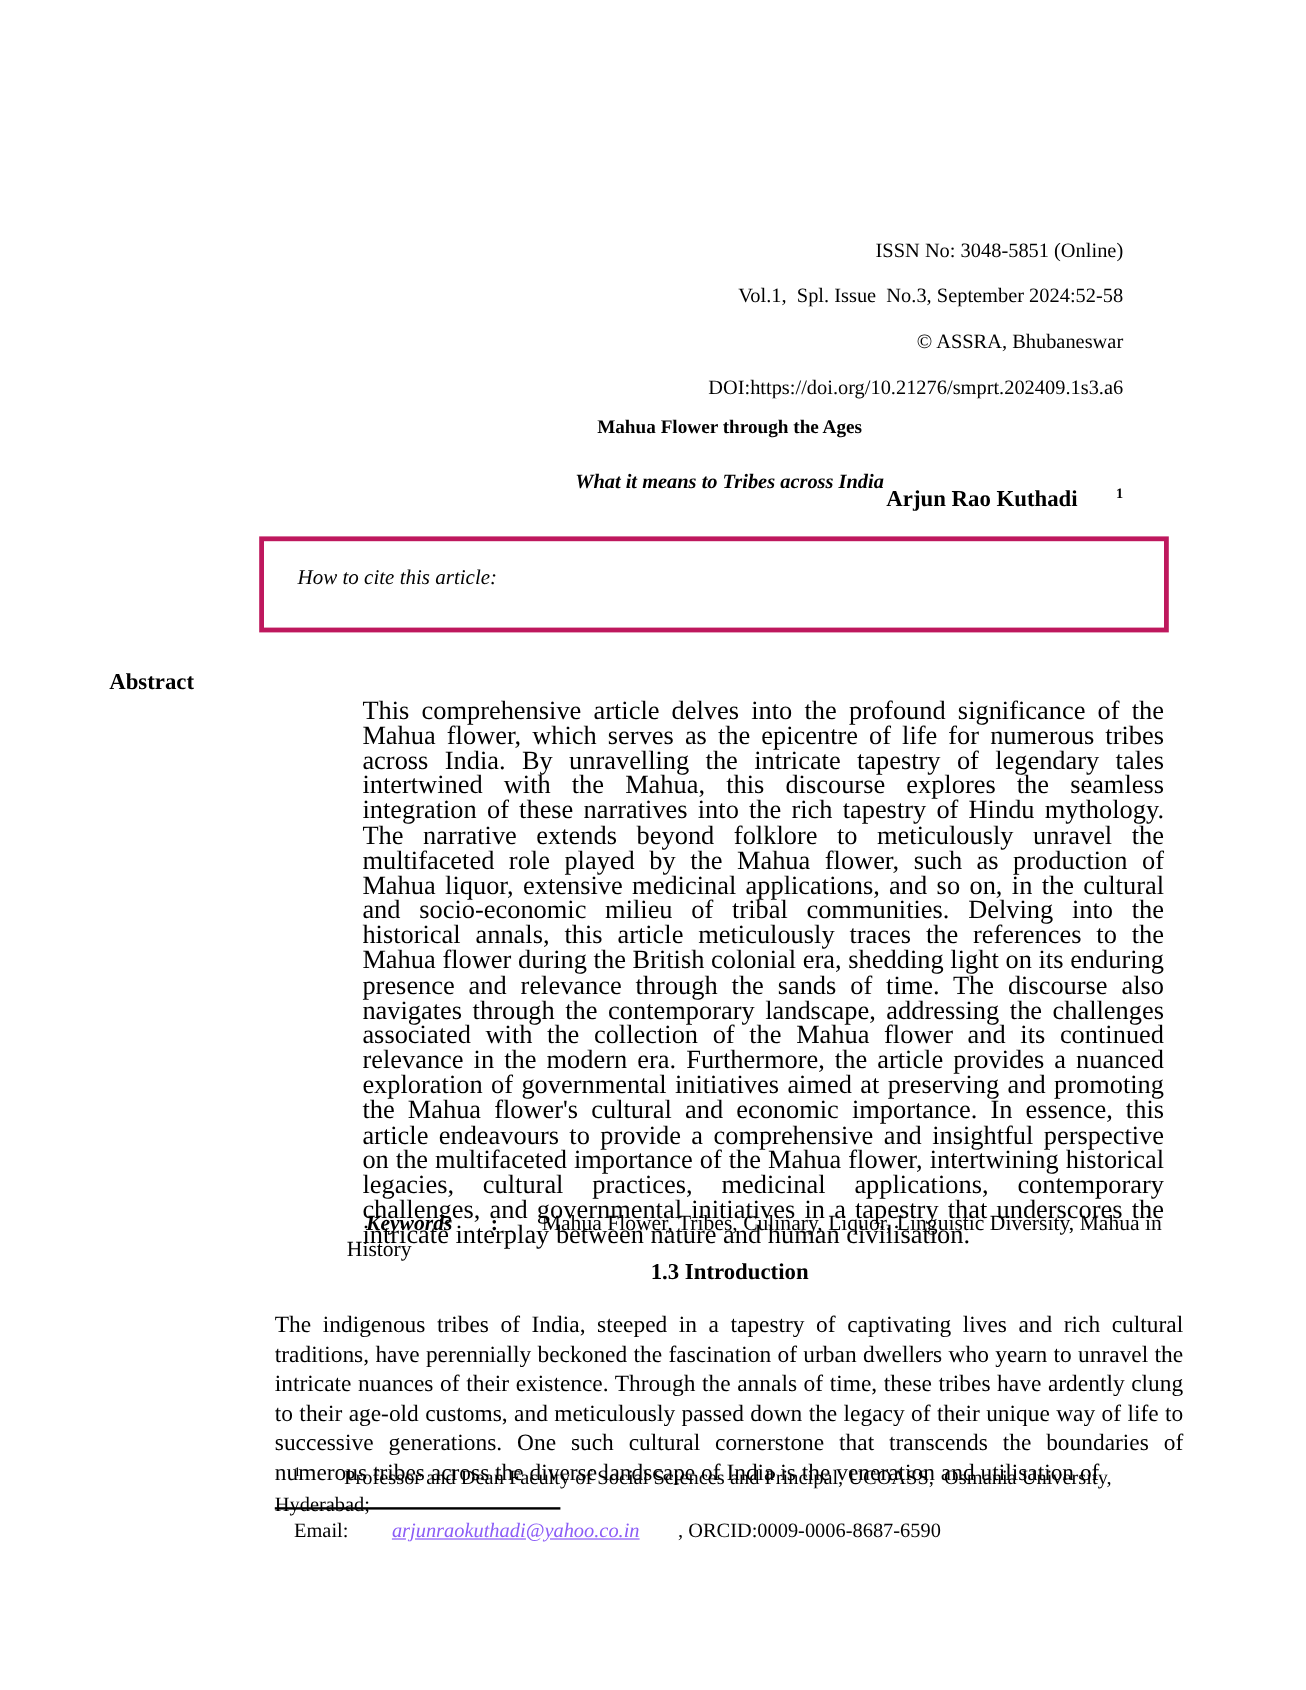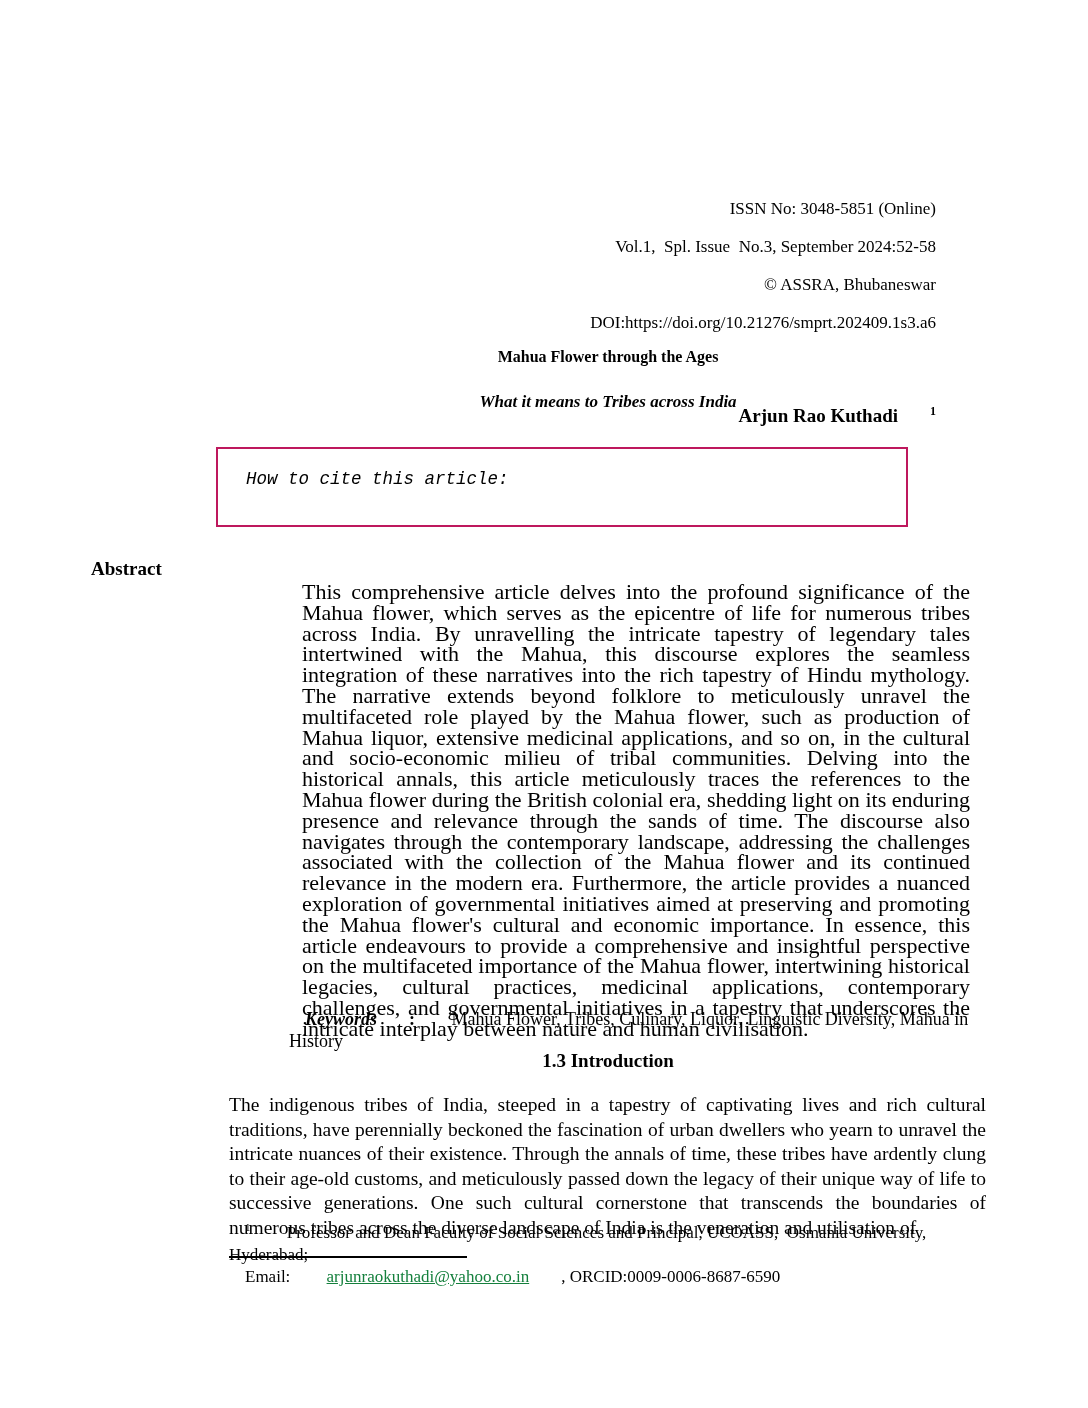--- a/index.html
+++ b/index.html
@@ -22,24 +22,24 @@
   .title { font-size: 16px; font-weight: bold; line-height: 30px; }
   .subtitle { font-size: 17px; font-weight: bold; font-style: italic; line-height: 28px; }
 
   .author-line {
     position: absolute; top: 340px; right: 168px;
     font-size: 19px; font-weight: bold; 
   }
   .author-line sup { font-size: 12px; }
 
   .cite-box {
-    position: absolute; top: 383px; left: 152px; width: 692px; height: 80px;
-    border: 2px solid #be185d;
+    position: absolute; top: 383px; left: 152px; width: 758px; height: 80px;
+    border: 4px solid #be185d;
     padding: 3px 6px 3px 12px;
-    font-size: 17.5px; line-height: 22px; font-family: Liberation Mono, monospace;
+    font-size: 17.5px; line-height: 22px;
   }
   .cite-label { font-style: italic; }
   .cite-journal { font-style: italic; }
   .red-dot { color: #c00000; }
 
   .abstract-heading {
     position: absolute; top: 494px; left: 0; width: 100%;
     text-align: left; font-size: 19px; font-weight: bold; padding-left: 27px;
   }
 
@@ -67,21 +67,21 @@
 
   .footnote-rule {
     position: absolute; top: 1192px; left: 165px; width: 238px;
     border: 0; border-top: 2px solid #000;
   }
   .footnote {
     position: absolute; top: 1152px; left: 165px; width: 762px;
     font-size: 17px; line-height: 22px;
   }
   .footnote sup { font-size: 11px; }
-  .email-link { color: #15803d; text-decoration: underline; cursor: pointer; }
+  .email-link { color: #8b5cf6; text-decoration: underline; cursor: pointer; font-style: italic; }
 </style>
 </head>
 <body>
 
 <div class="page">
 
   <div class="header-block">
     <div>ISSN No: 3048-5851 (Online)</div>
     <div>Vol.1,&nbsp; Spl. Issue&nbsp; No.3, September 2024:52-58</div>
     <div>© ASSRA, Bhubaneswar</div>

